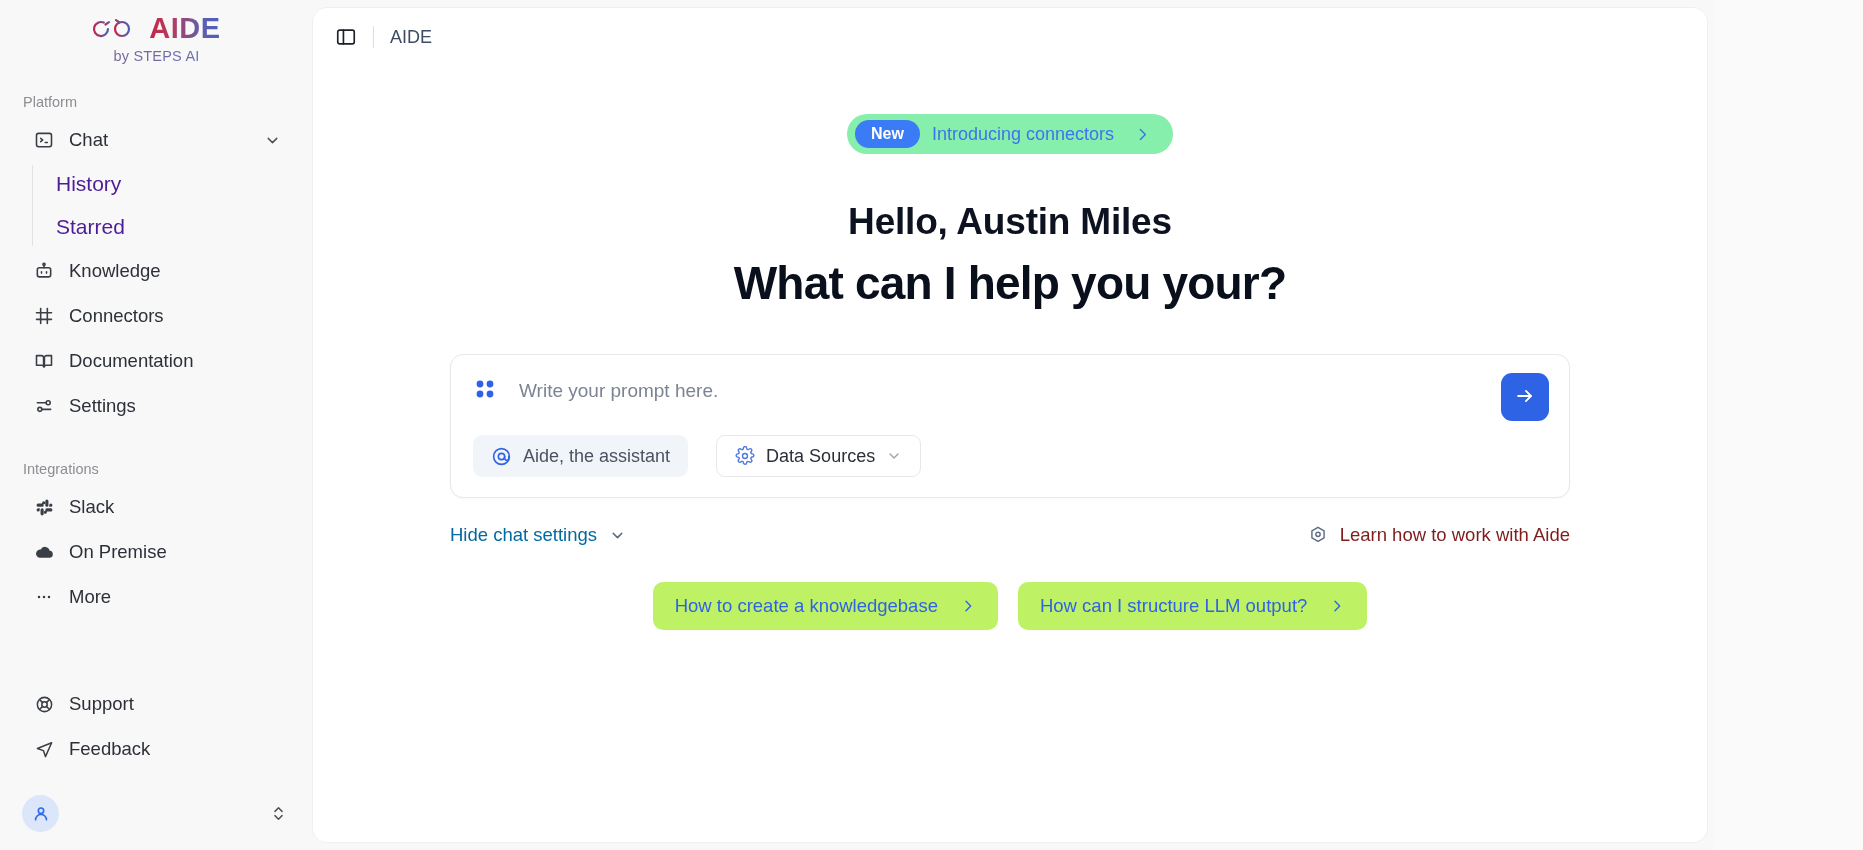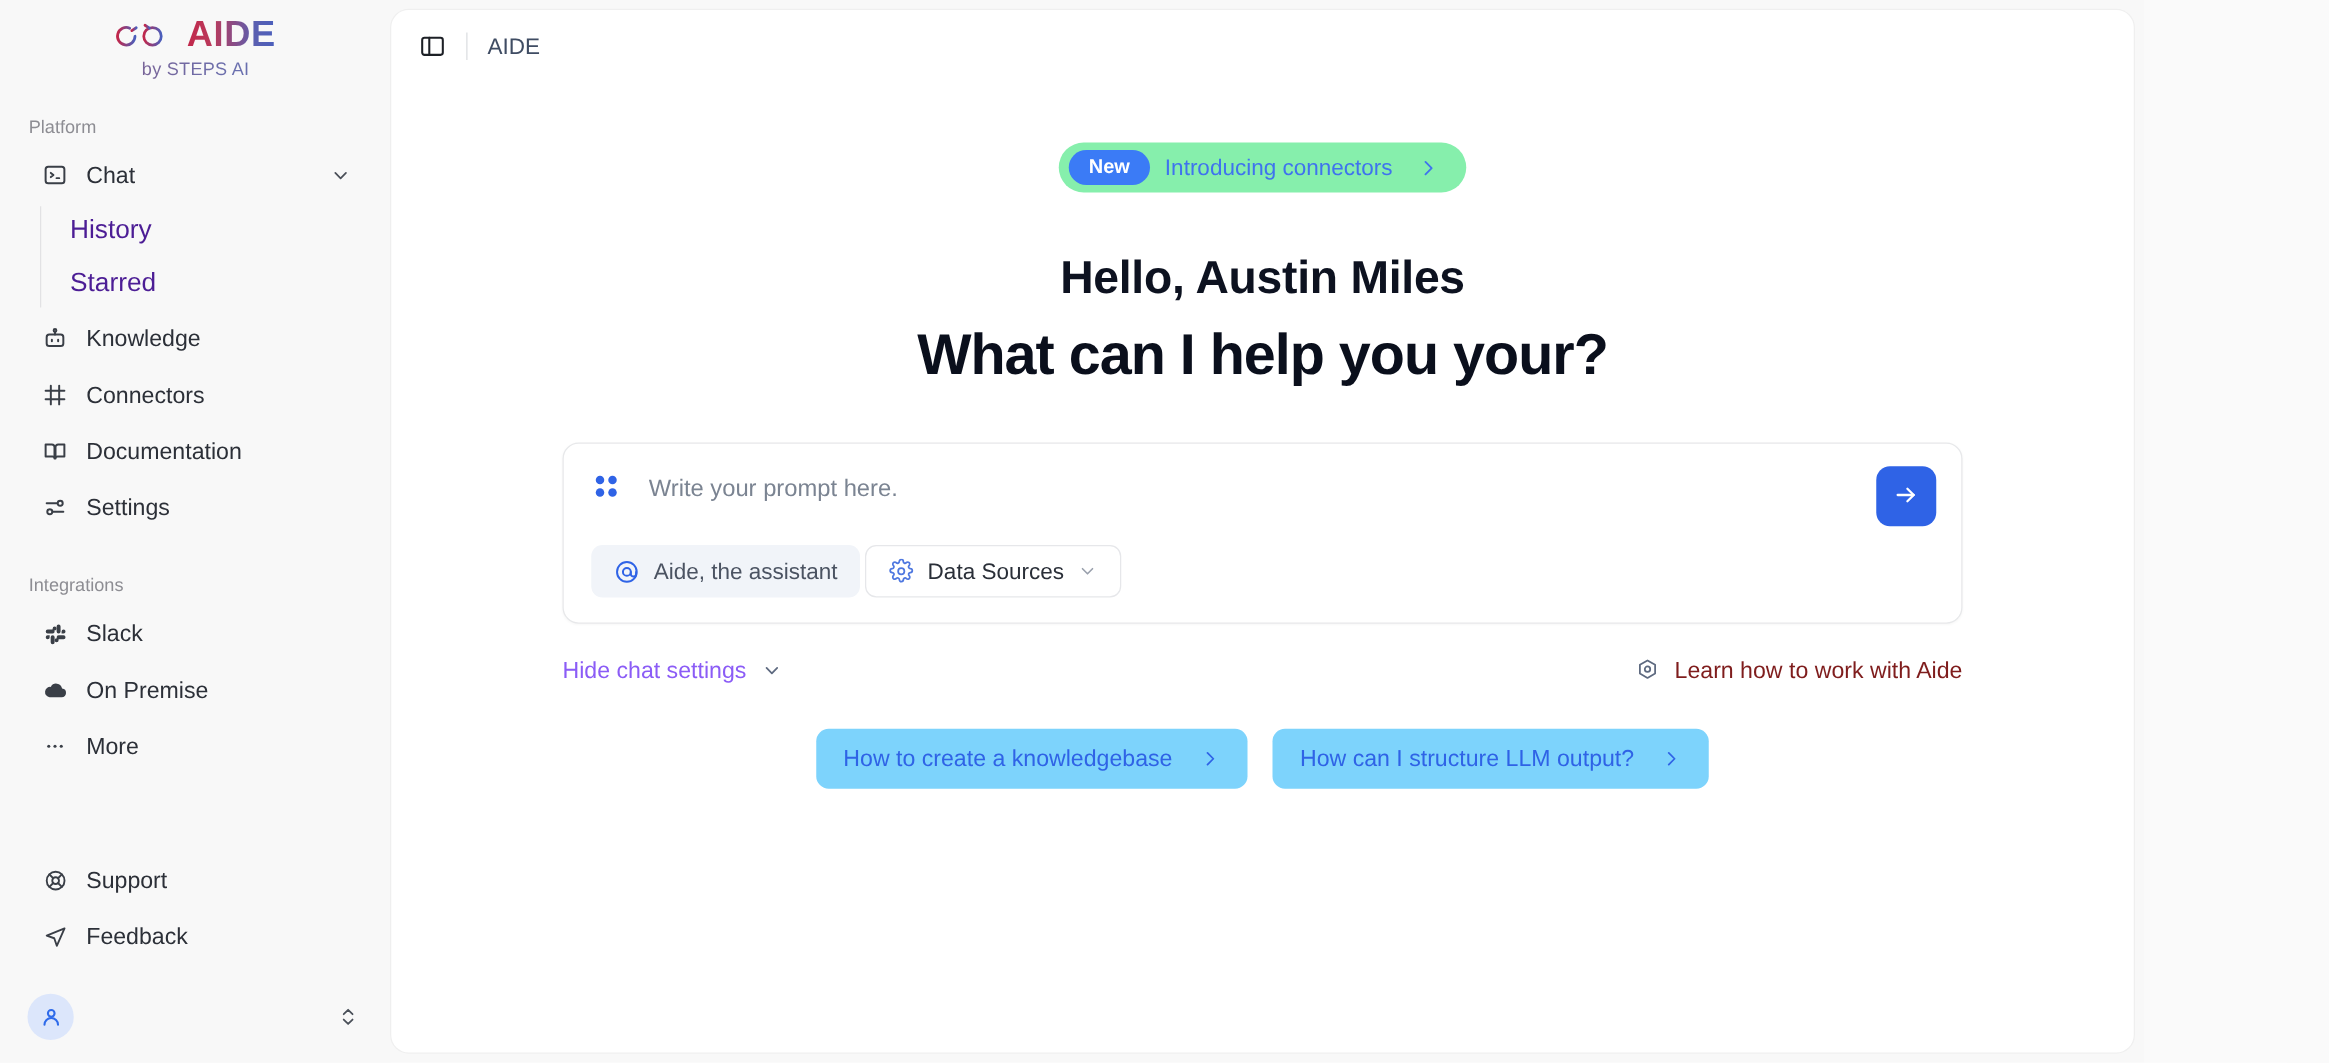--- a/index.html
+++ b/index.html
@@ -120,54 +120,54 @@
     border: none; outline: none; font-size: 19px; color: #3b4352;
     background: transparent; width: 900px; font-family: inherit;
   }
   .prompt-input::placeholder { color: #7b8492; }
   .send-btn {
     position: absolute; right: 20px; top: 18px;
     width: 48px; height: 48px; border-radius: 11px;
     background: #2f63e6; border: none; cursor: pointer;
     display: flex; align-items: center; justify-content: center; color: #fff;
   }
-  .chips-row { display: flex; align-items: center; gap: 4px; margin-top: 30px; }
+  .chips-row { display: flex; align-items: center; gap: 28px; margin-top: 30px; }
   .chip {
     display: inline-flex; align-items: center; gap: 11px;
     height: 42px; padding: 0 18px; border-radius: 9px; cursor: pointer;
     font-size: 18px;
   }
   .chip-assistant { background: #f1f4f9; color: #4b5362; }
   .chip-assistant .at { color: #2f63e6; display: flex; }
   .chip-data {
     background: #fff; border: 1px solid #e6e7ea; color: #2a2f38;
   }
   .chip-data .gear { color: #4f78e0; display: flex; }
   .chip-data .chev { color: #9aa1ad; display: flex; }
 
   .settings-row {
     width: 1120px; margin-top: 26px; display: flex;
     align-items: center; justify-content: space-between;
   }
   .hide-settings {
     display: inline-flex; align-items: center; gap: 12px;
-    font-size: 18.5px; color: #8b5cf6; cursor: pointer;
+    font-size: 18.5px; color: #0369a1; cursor: pointer;
   }
   .hide-settings .chev { color: #5e6a80; display: flex; }
   .learn {
     display: inline-flex; align-items: center; gap: 12px;
     font-size: 18.5px; color: #7f1d1d; cursor: pointer;
   }
   .learn .hexico { color: #5e6a80; display: flex; }
 
   .suggestions { width: 1120px; margin-top: 36px; }
   .sugg-row { display: flex; justify-content: center; gap: 20px; margin-bottom: 16px; }
   .sugg {
     display: inline-flex; align-items: center; gap: 22px;
-    background: #7dd3fc; color: #2f63e6; border-radius: 10px;
+    background: #bef264; color: #2f63e6; border-radius: 10px;
     padding: 13px 22px; font-size: 18.5px; cursor: pointer;
   }
   .sugg .chev { display: flex; color: #2f63e6; }
 </style>
 </head>
 <body>
 
 <div class="app">
 
   <aside class="sidebar">

